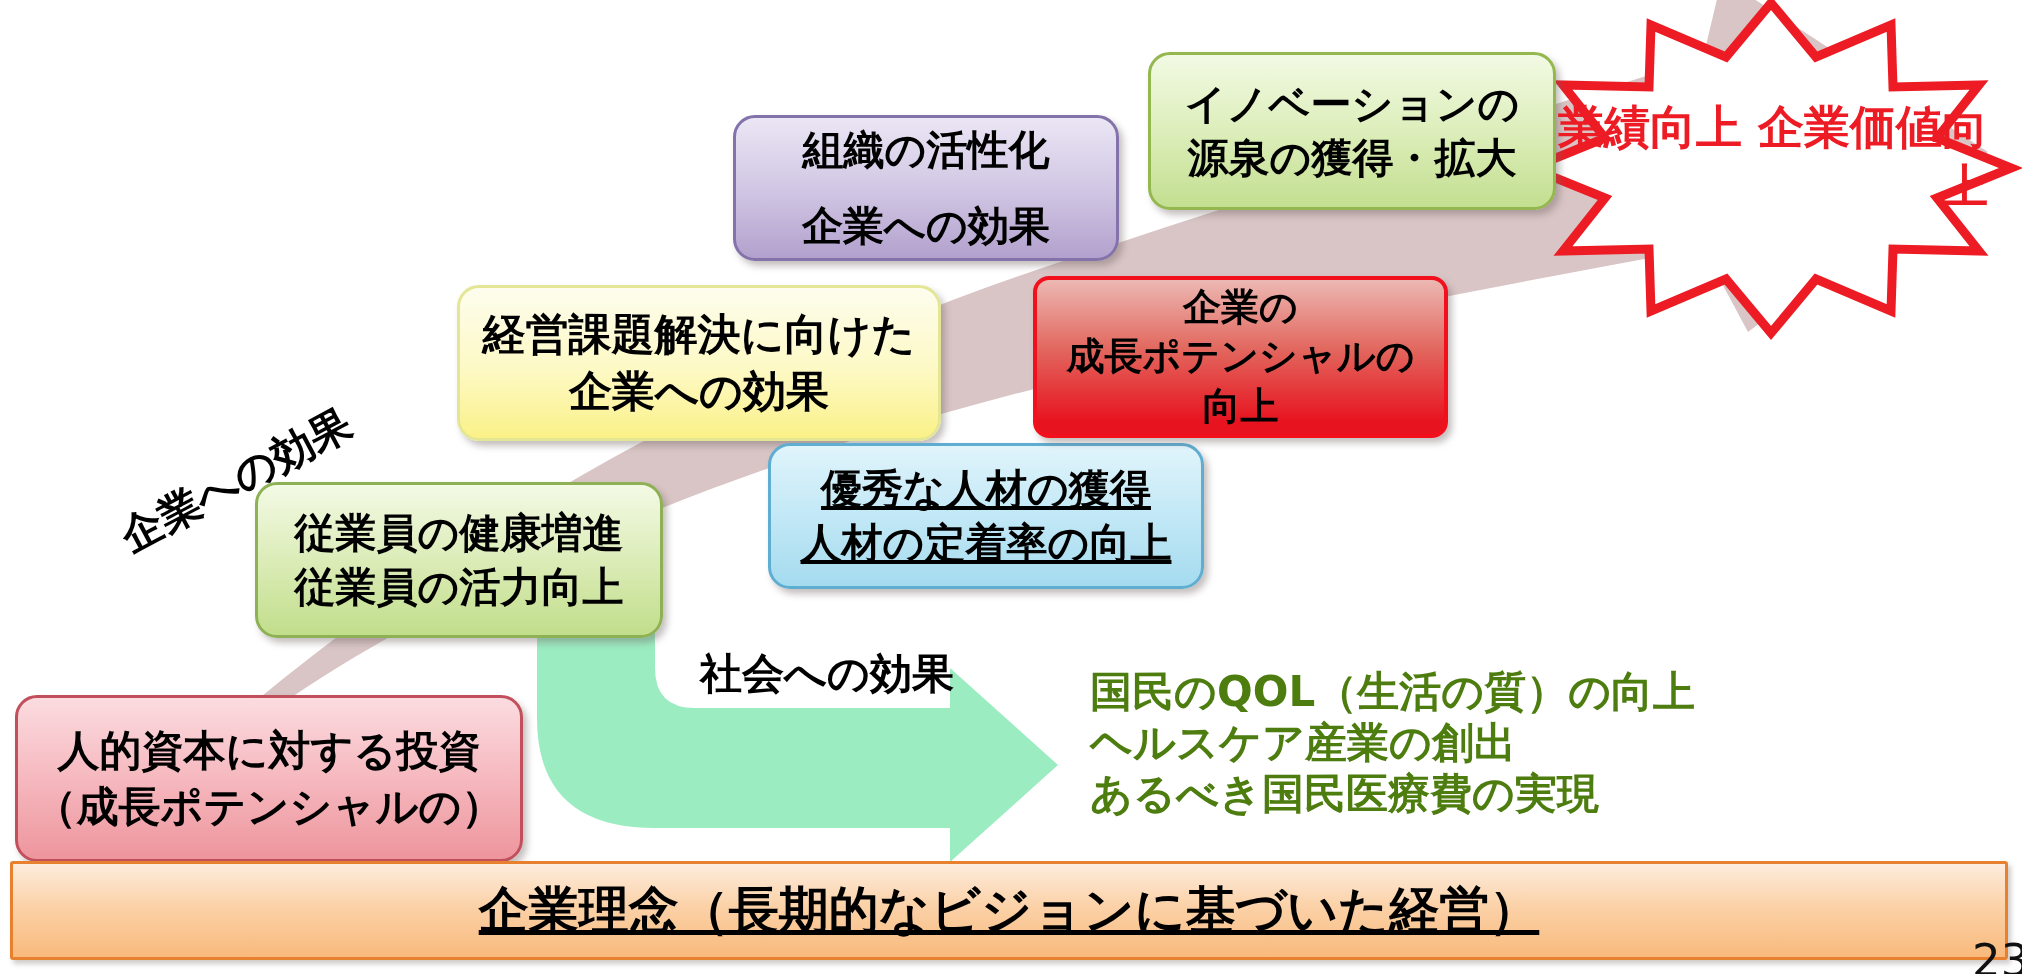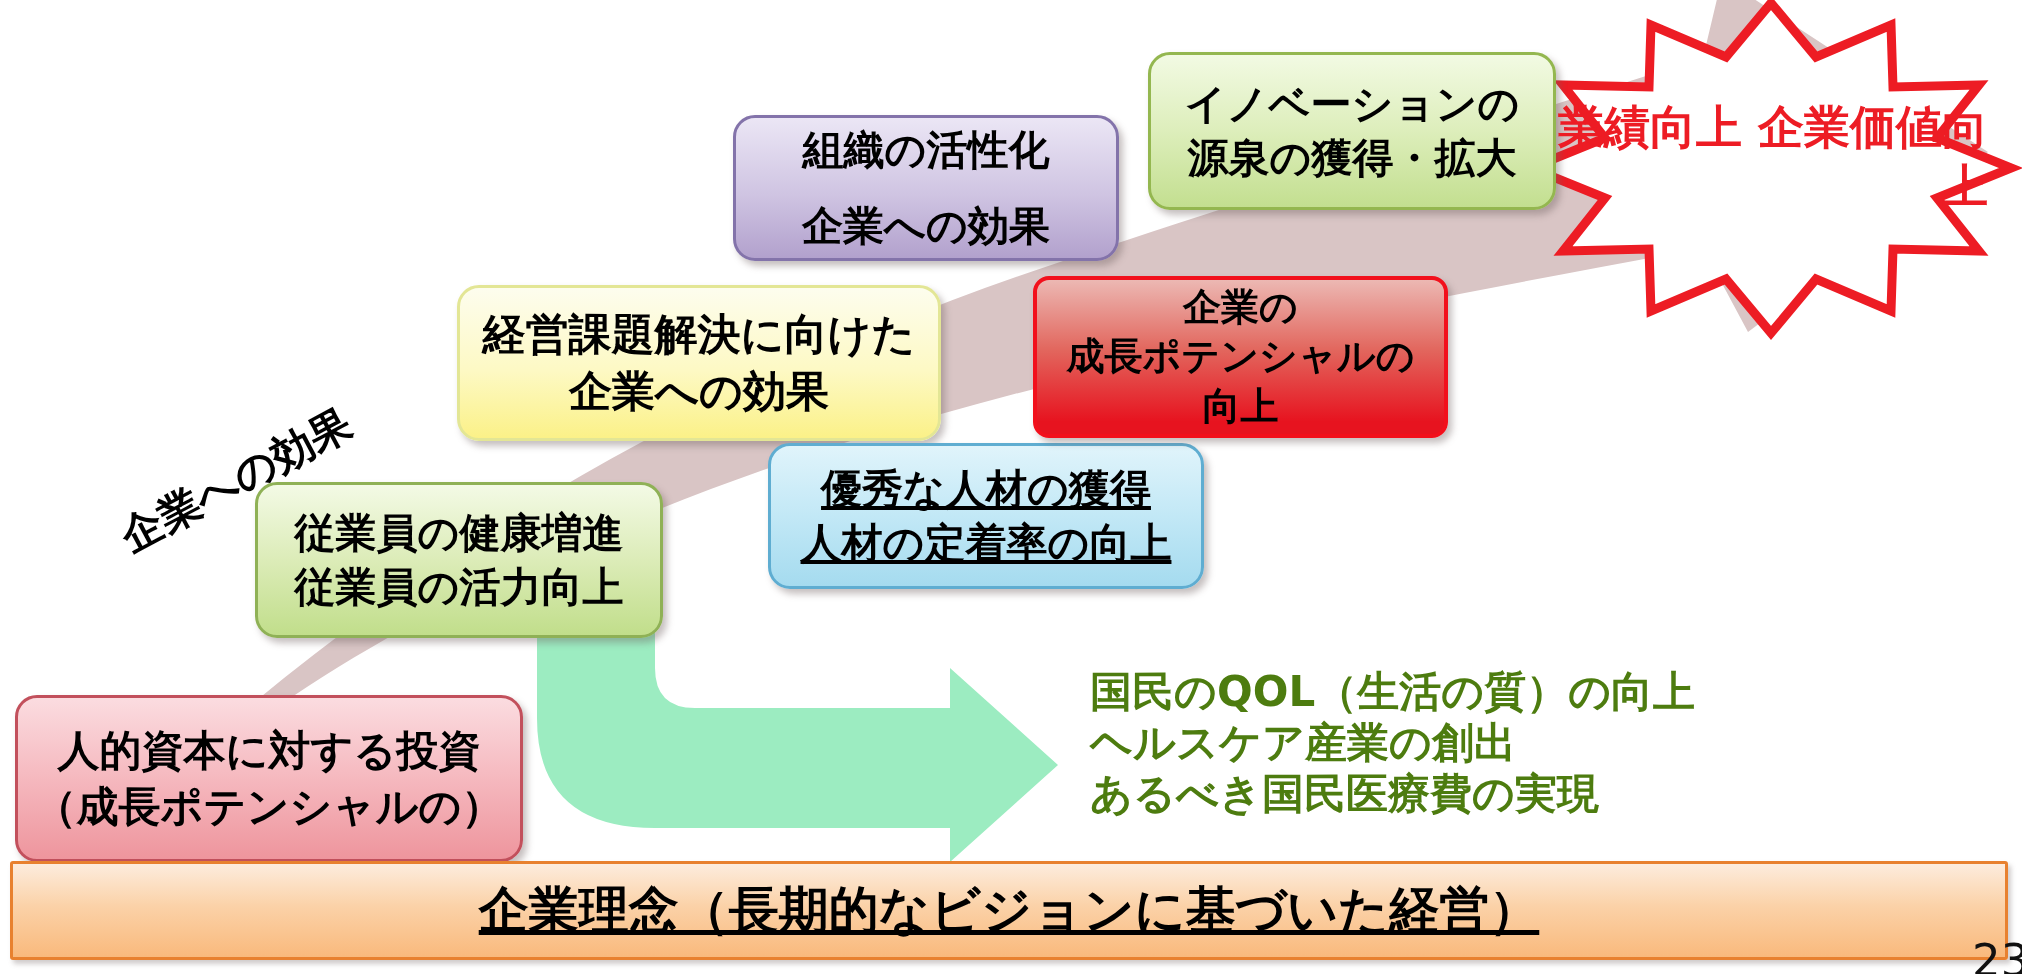--- a/index.html
+++ b/index.html
@@ -159,20 +159,21 @@
     <span>源泉の獲得・拡大</span>
   </div>
 
   <div class="burst-text">
     <span>業績向上</span>
     <span>企業価値向上</span>
   </div>
 
   <div class="label-corporate">企業への効果</div>
 
+  <div class="label-social">社会への効果</div>
 
   <div class="outcomes">
     <span>国民のQOL（生活の質）の向上</span>
     <span>ヘルスケア産業の創出</span>
     <span>あるべき国民医療費の実現</span>
   </div>
 
   <div class="bar-orange">
     <span>企業理念（長期的なビジョンに基づいた経営）</span>
   </div>

